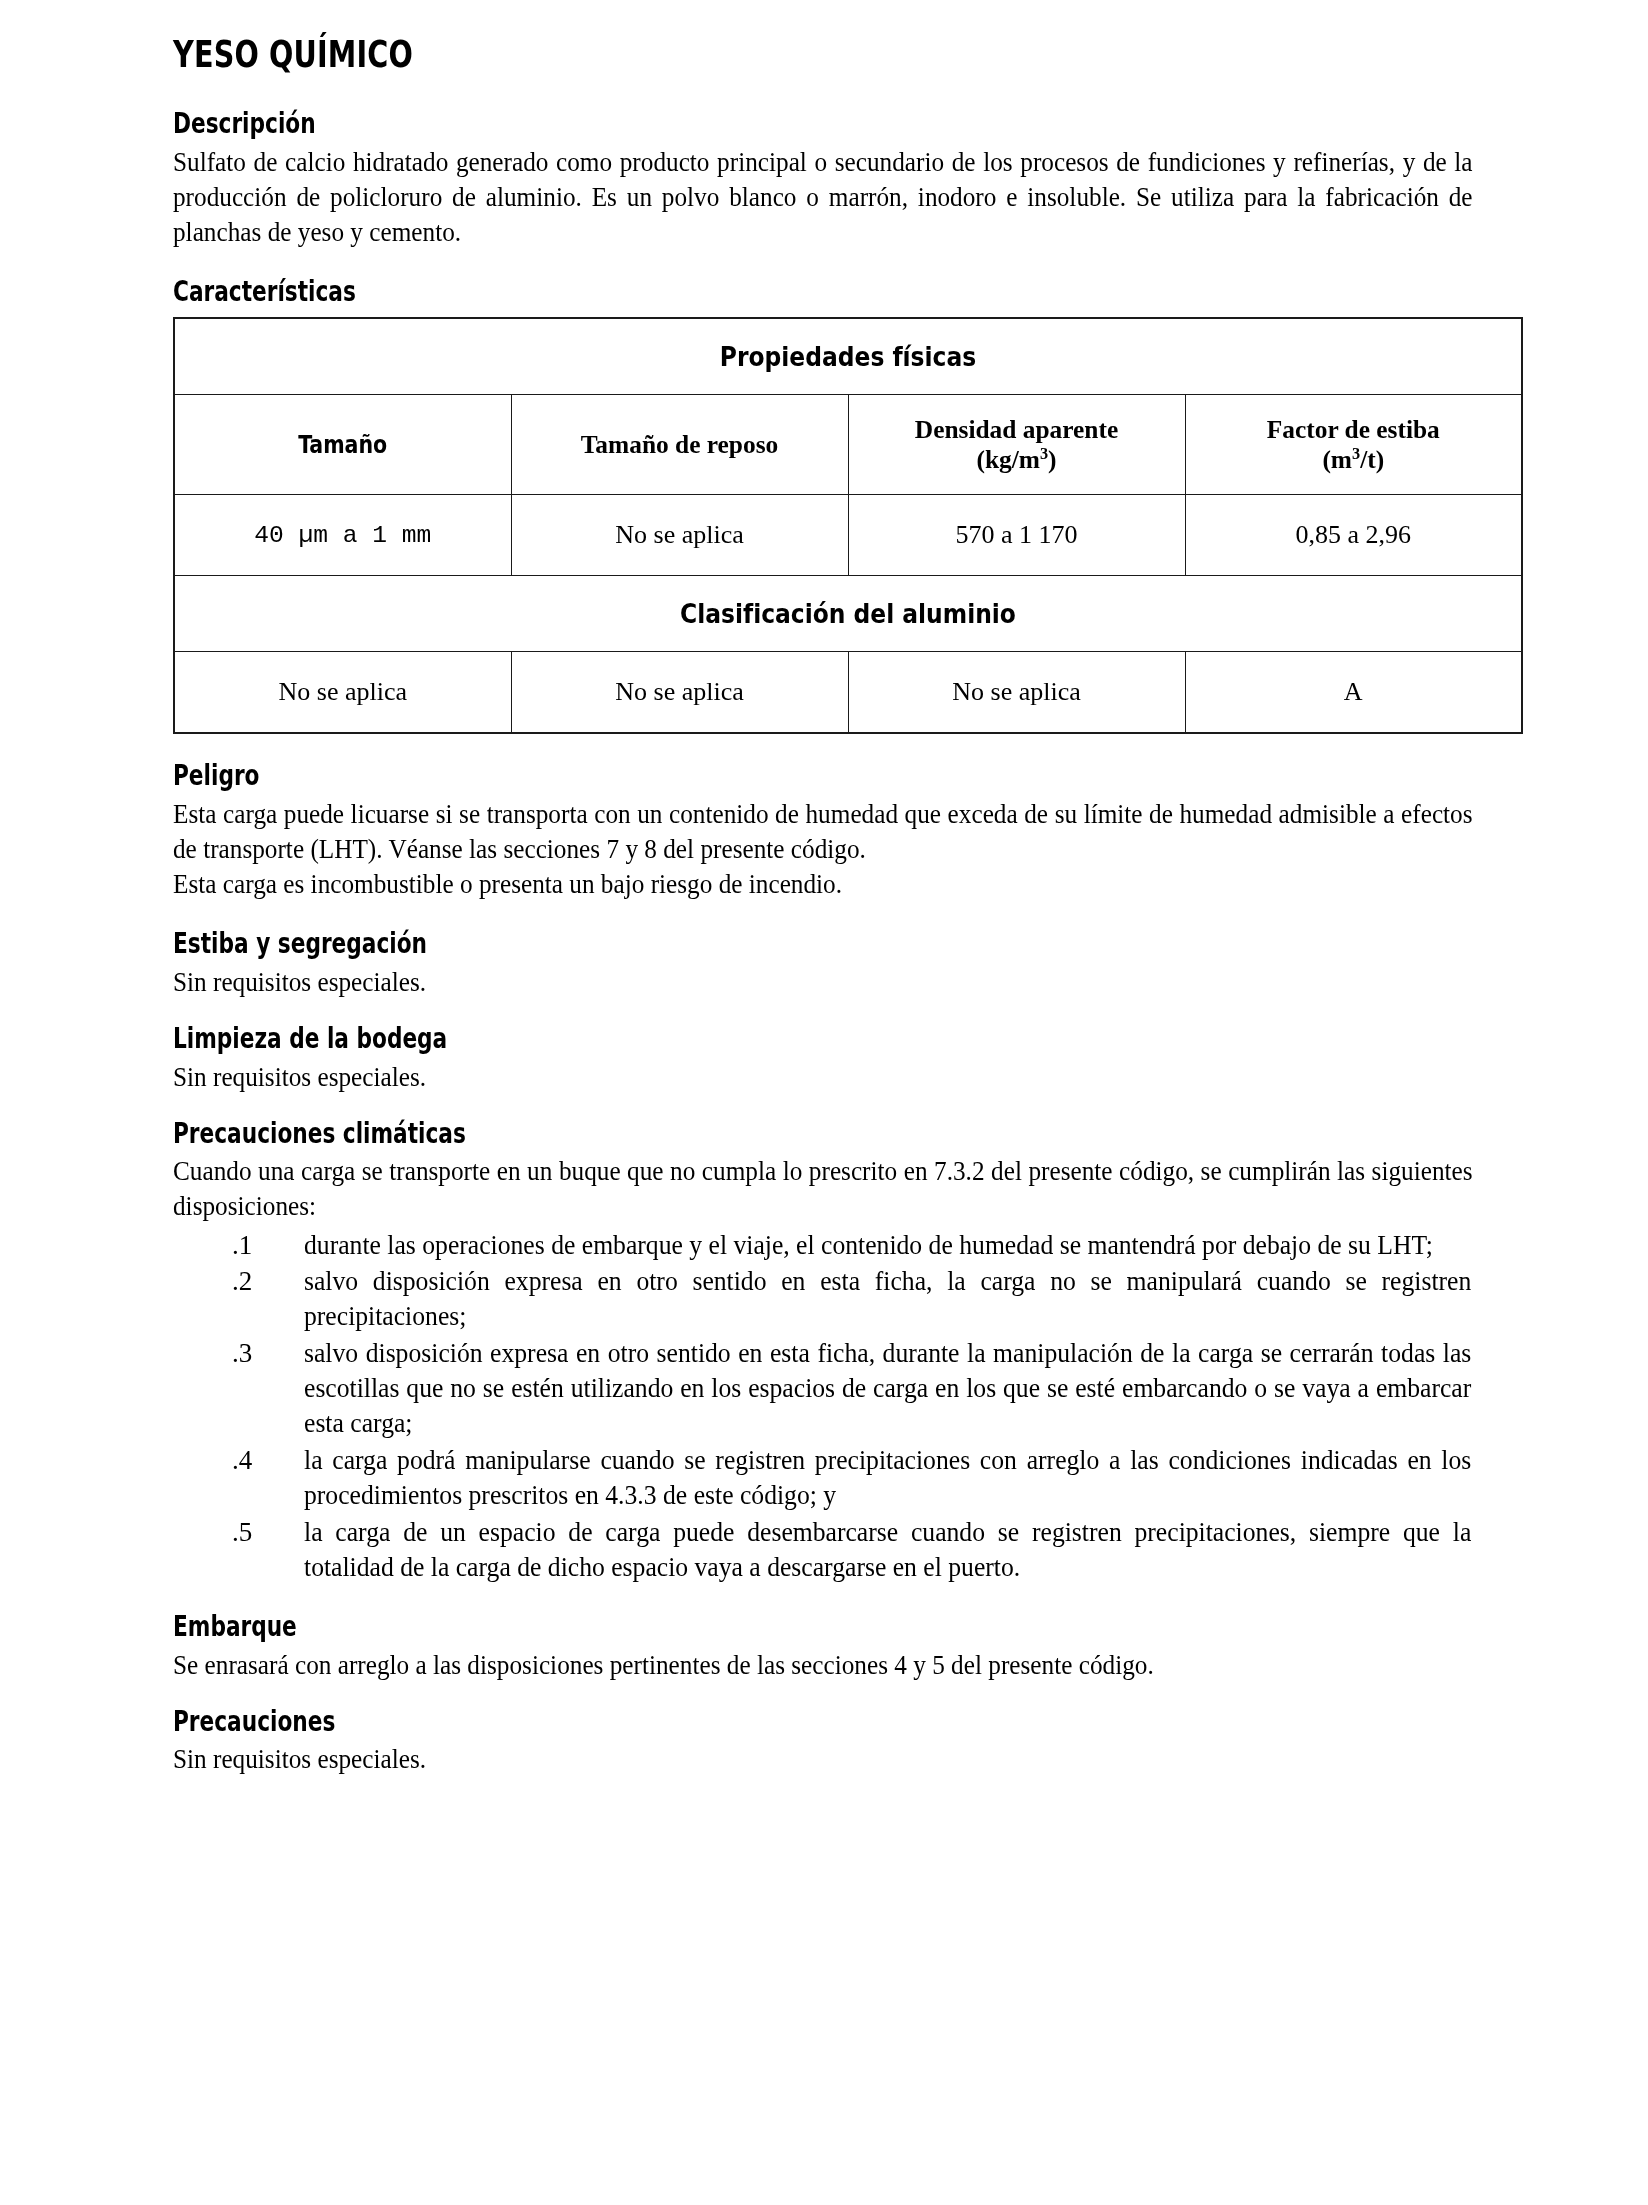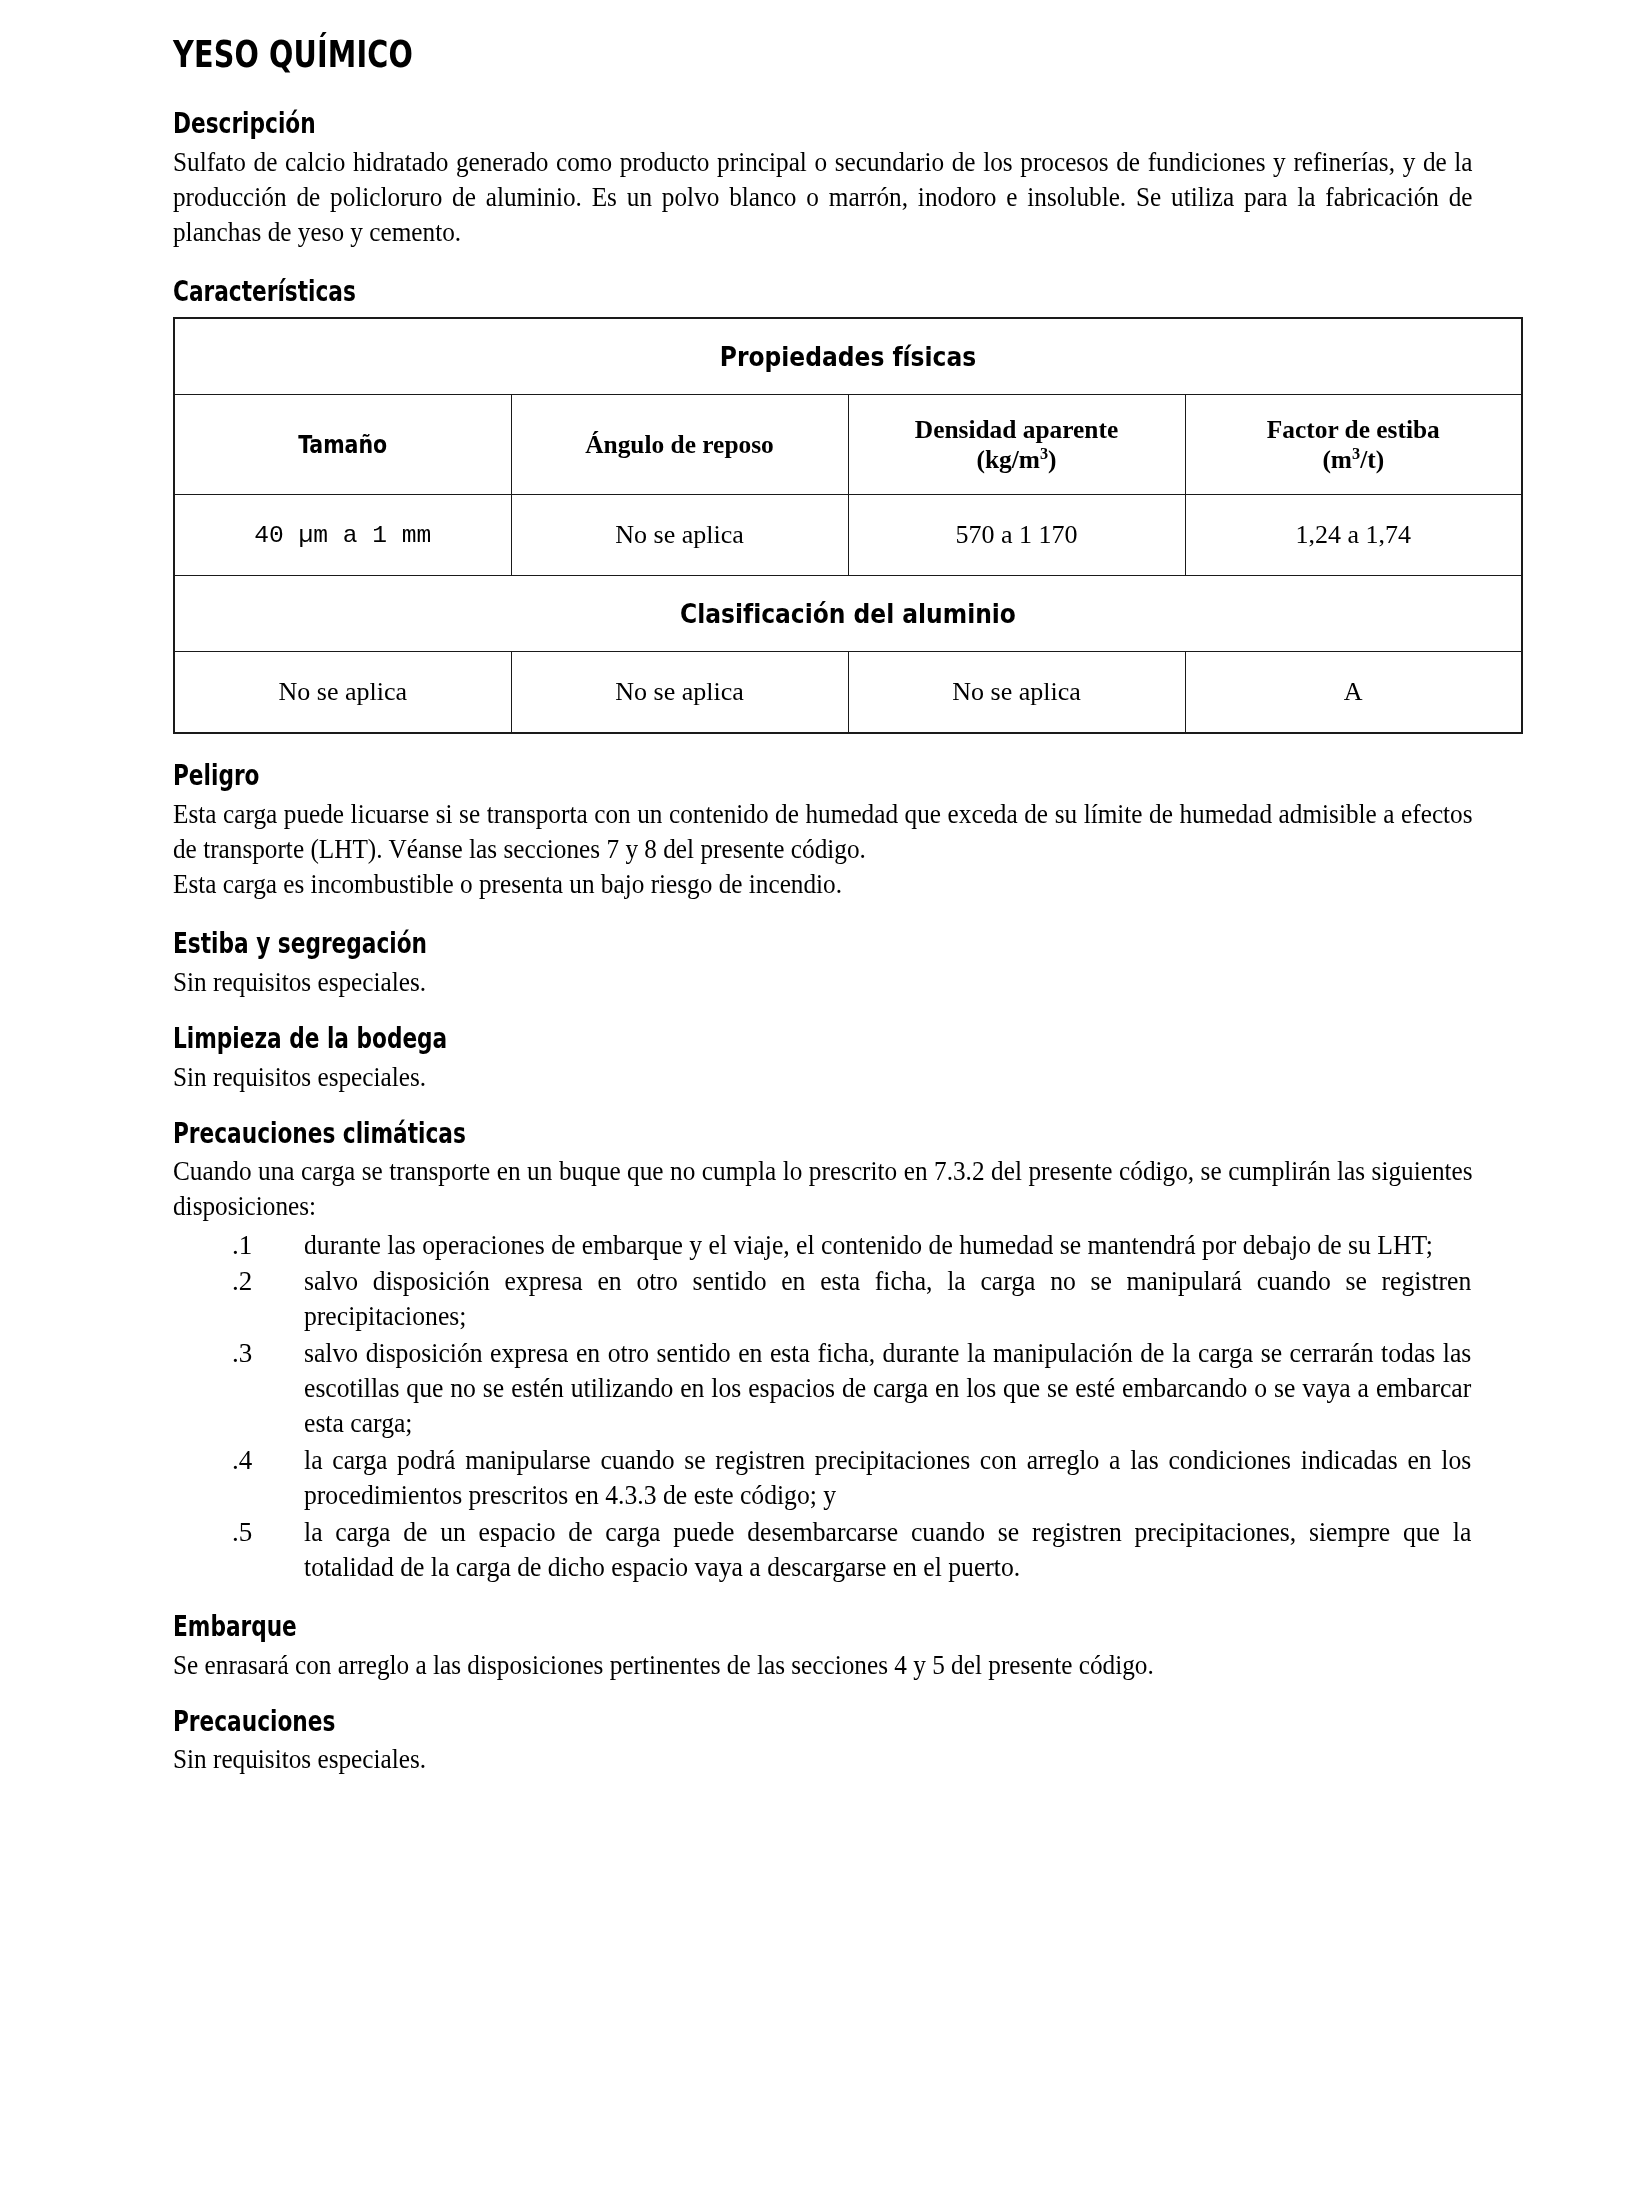--- a/index.html
+++ b/index.html
@@ -177,35 +177,35 @@
     <h2 class="section-heading">Características</h2>
 
     <div class="table-wrap">
       <table class="props">
         <tbody>
           <tr>
             <td class="th-band" colspan="4">Propiedades físicas</td>
           </tr>
           <tr>
             <td class="th-col narrow" style="width:310px">Tamaño</td>
-            <td class="th-col" style="width:342px">Ángulo de reposo</td>
+            <td class="th-col" style="width:342px">Tamaño de reposo</td>
             <td class="th-col" style="width:357px">
               <span>Densidad aparente</span><br>
               <span>(kg/m</span><sup>3</sup><span>)</span>
             </td>
             <td class="th-col" style="width:342px">
               <span>Factor de estiba</span><br>
               <span>(m</span><sup>3</sup><span>/t)</span>
             </td>
           </tr>
           <tr>
             <td class="td-val sans">40 µm a 1 mm</td>
             <td class="td-val">No se aplica</td>
             <td class="td-val">570 a 1 170</td>
-            <td class="td-val">1,24 a 1,74</td>
+            <td class="td-val">0,85 a 2,96</td>
           </tr>
           <tr>
             <td class="th-band" colspan="4">Clasificación del aluminio</td>
           </tr>
           <tr>
             <td class="td-val">No se aplica</td>
             <td class="td-val">No se aplica</td>
             <td class="td-val">No se aplica</td>
             <td class="td-val">A</td>
           </tr>

